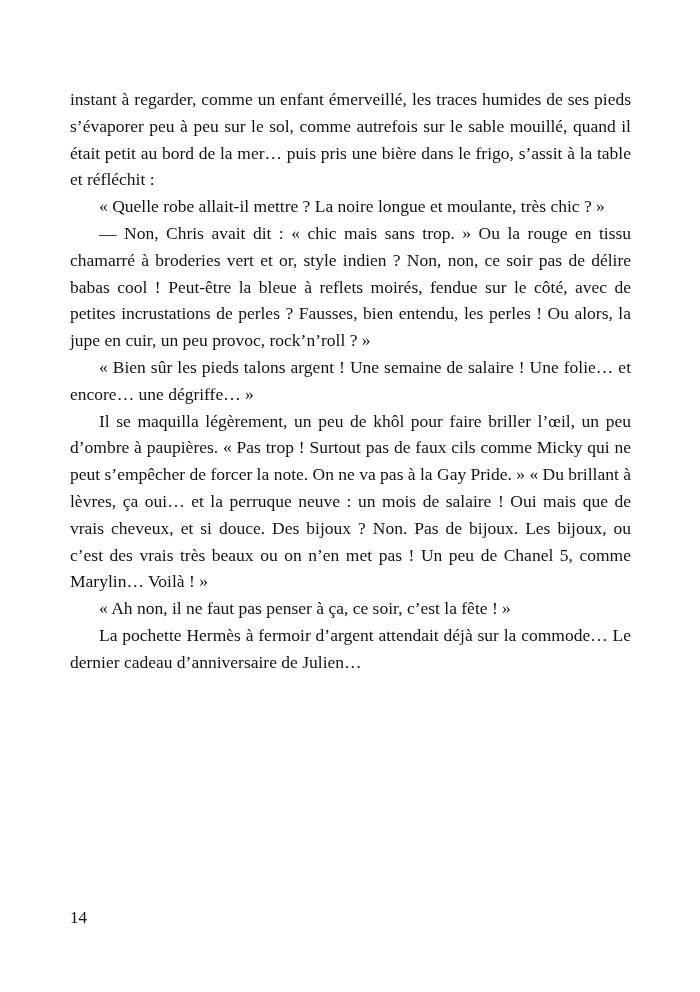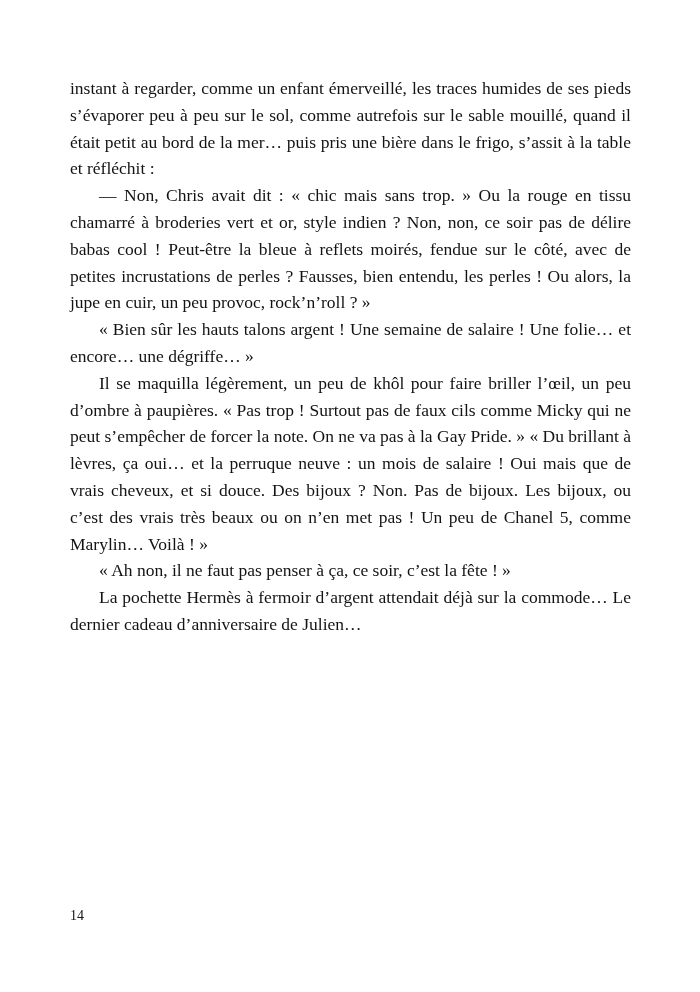--- a/index.html
+++ b/index.html
@@ -10,21 +10,21 @@
   .book-page {
     position: relative;
     width: 700px;
     height: 992px;
     margin: 0 auto;
     background: #ffffff;
     overflow: hidden;
   }
   .text-block {
     position: absolute;
-    top: 75px;
+    top: 86px;
     left: 70px;
     width: 561px;
     font-family: "Liberation Serif", "DejaVu Serif", serif;
     font-size: 17.5px;
     line-height: 26.8px;
     color: #131313;
     text-align: justify;
     text-justify: inter-word;
     hyphens: none;
   }
@@ -33,30 +33,31 @@
     padding: 0;
   }
   .text-block p.para.indent {
     text-indent: 29px;
   }
   .page-number {
     position: absolute;
     left: 70px;
     top: 908px;
     font-family: "Liberation Serif", "DejaVu Serif", serif;
-    font-size: 14px;
+    font-size: 17px;
     color: #131313;
   }
 </style>
 </head>
 <body>
 
 <div class="book-page">
   <div class="text-block">
       <p class="para">instant à regarder, comme un enfant émerveillé, les traces humides de ses pieds s’évaporer peu à peu sur le sol, comme autrefois sur le sable mouillé, quand il était petit au bord de la mer… puis pris une bière dans le frigo, s’assit à la table et réfléchit :</p>
+      <p class="para indent">« Quelle robe allait-il mettre ? La noire longue et moulante, très chic ? »</p>
       <p class="para indent">— Non, Chris avait dit : « chic mais sans trop. » Ou la rouge en tissu chamarré à broderies vert et or, style indien ? Non, non, ce soir pas de délire babas cool ! Peut-être la bleue à reflets moirés, fendue sur le côté, avec de petites incrustations de perles ? Fausses, bien entendu, les perles ! Ou alors, la jupe en cuir, un peu provoc, rock’n’roll ? »</p>
-      <p class="para indent">« Bien sûr les hauts talons argent ! Une semaine de salaire ! Une folie… et encore… une dégriffe… »</p>
+      <p class="para indent">« Bien sûr les pieds talons argent ! Une semaine de salaire ! Une folie… et encore… une dégriffe… »</p>
       <p class="para indent">Il se maquilla légèrement, un peu de khôl pour faire briller l’œil, un peu d’ombre à paupières. « Pas trop ! Surtout pas de faux cils comme Micky qui ne peut s’empêcher de forcer la note. On ne va pas à la Gay Pride. » « Du brillant à lèvres, ça oui… et la perruque neuve : un mois de salaire ! Oui mais que de vrais cheveux, et si douce. Des bijoux ? Non. Pas de bijoux. Les bijoux, ou c’est des vrais très beaux ou on n’en met pas ! Un peu de Chanel 5, comme Marylin… Voilà ! »</p>
       <p class="para indent">« Ah non, il ne faut pas penser à ça, ce soir, c’est la fête ! »</p>
       <p class="para indent">La pochette Hermès à fermoir d’argent attendait déjà sur la commode… Le dernier cadeau d’anniversaire de Julien…</p>
     </div>
   <div class="page-number">14</div>
 </div>
 
 </body></html>

